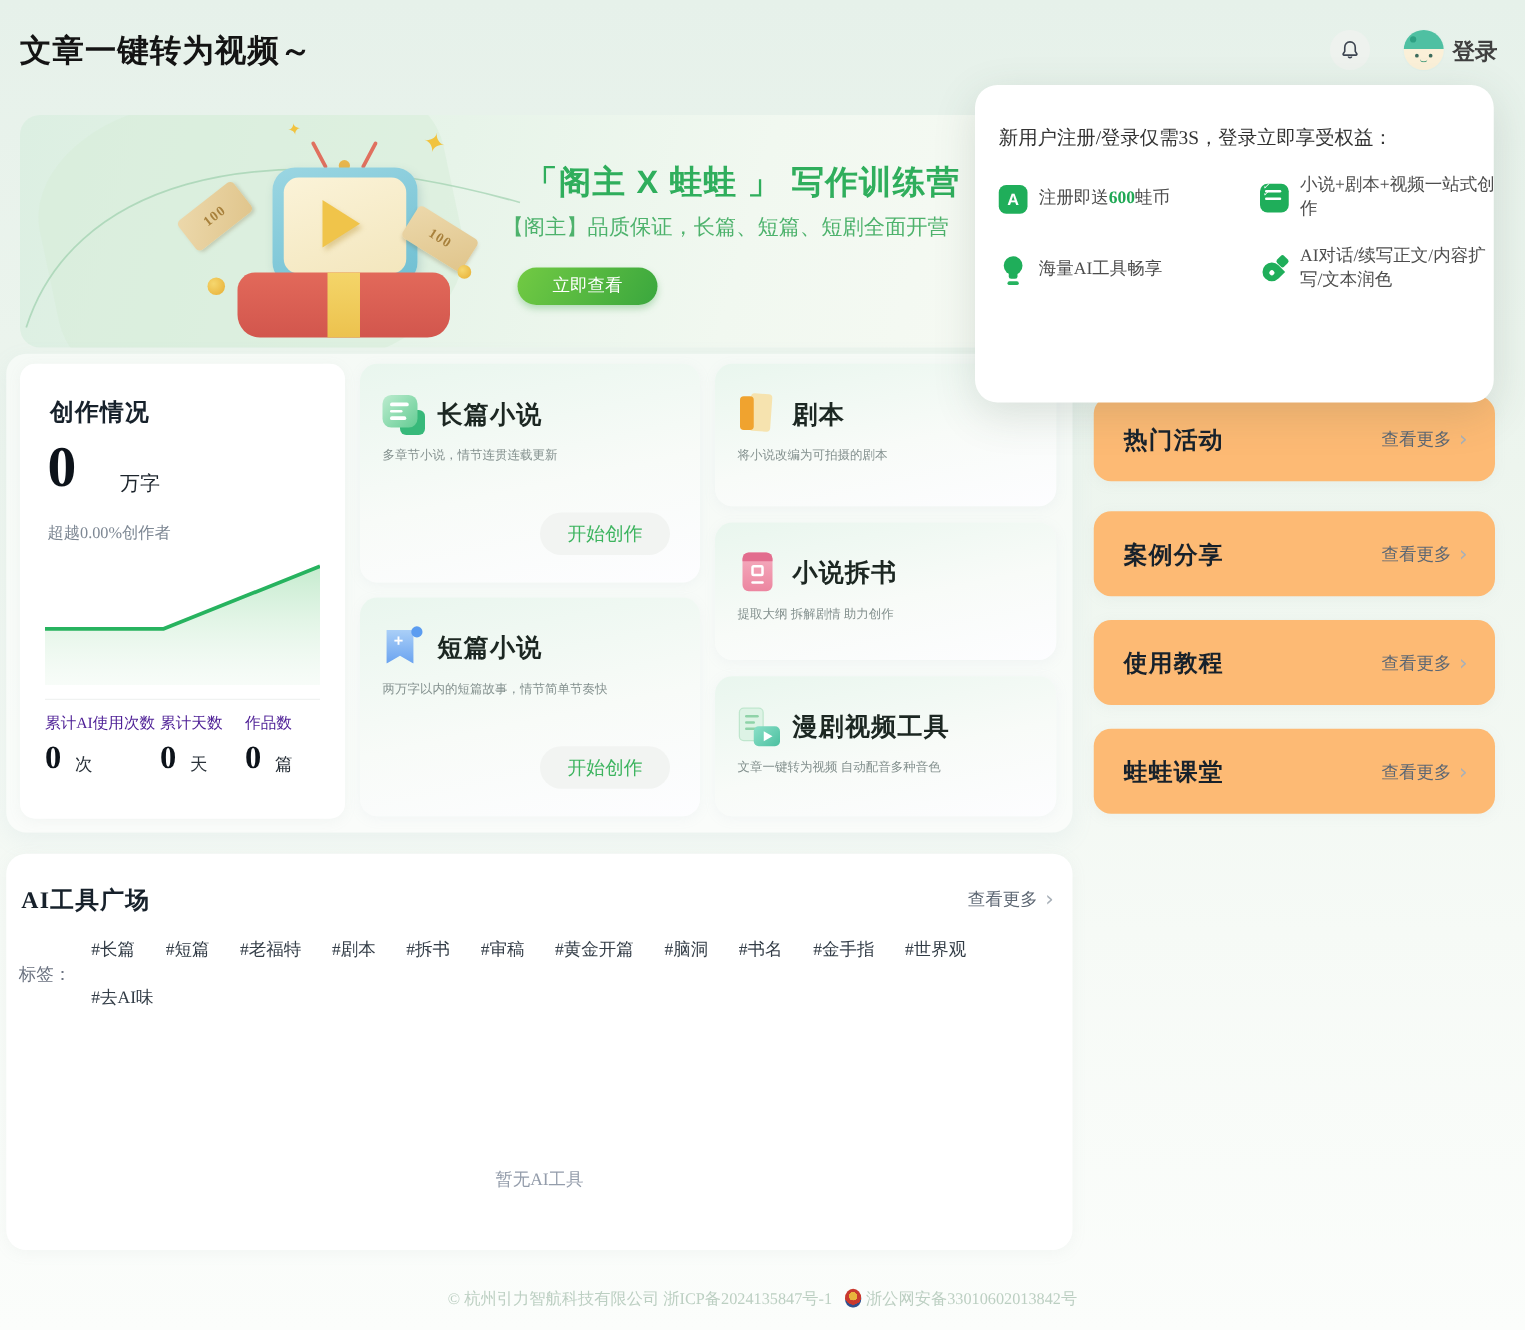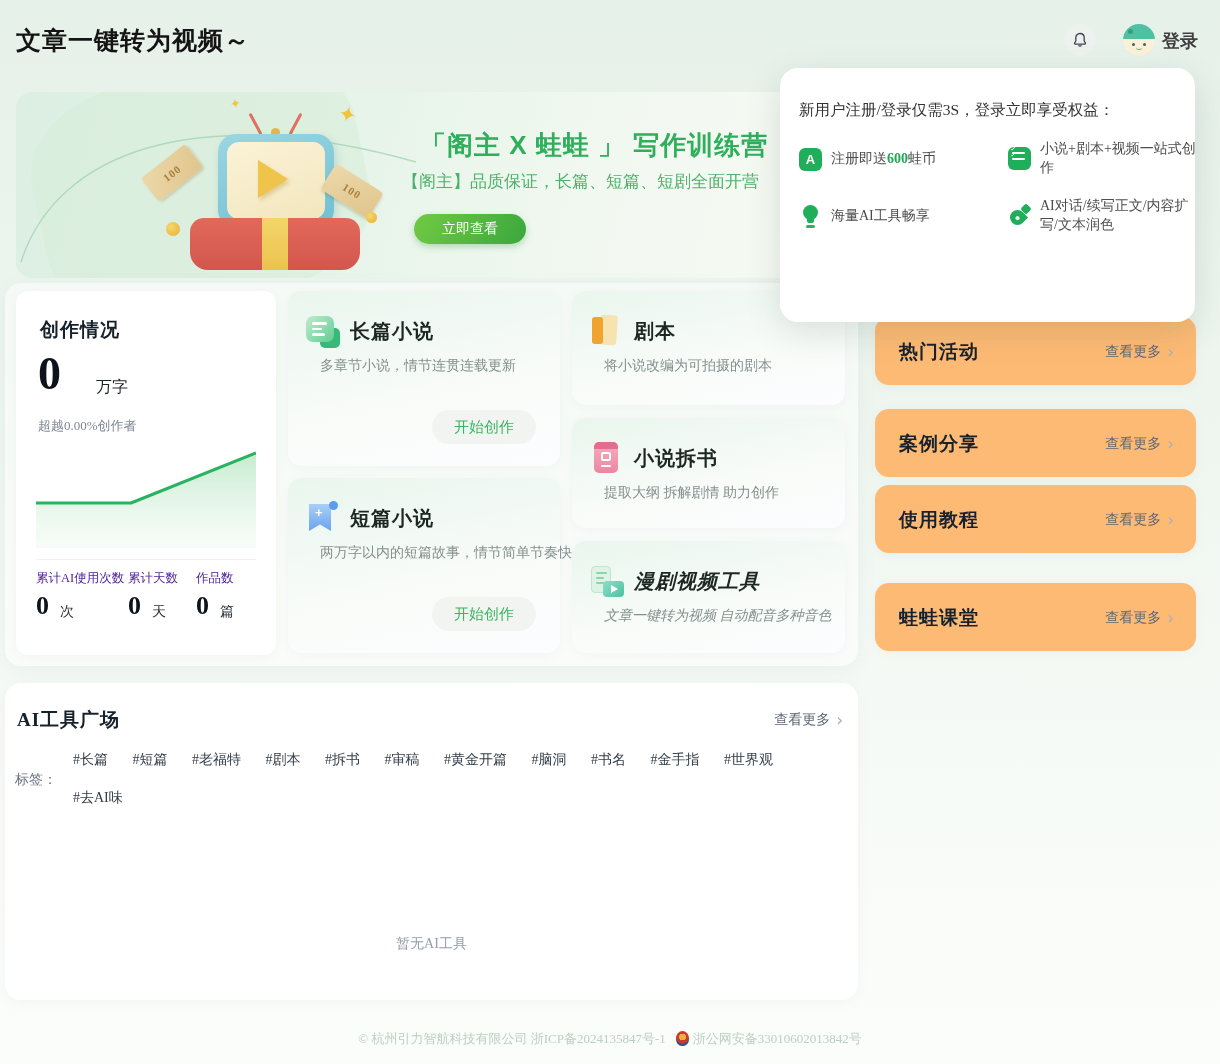--- a/index.html
+++ b/index.html
@@ -65,24 +65,24 @@
   .metric-label { position:absolute; top:279px; font-size:12.5px; color:#4c1d95; white-space:nowrap; }
   .metric-val { position:absolute; top:300px; font-size:26px; font-weight:bold; color:#0d131a; }
   .metric-unit { position:absolute; top:312px; font-size:14px; color:#2a323a; }
 
   
   .fcard { border-radius:14px; background:linear-gradient(168deg,#e9f6ee 0%,#f8fbf8 55%,#fdfdff 100%); box-shadow:0 2px 10px rgba(150,170,190,.08); }
   .fc1 { left:288px; top:291px; width:272px; height:175px; }
   .fc2 { left:288px; top:478px; width:272px; height:175px; }
   .fc3 { left:572px; top:291px; width:273px; height:114px; }
   .fc4 { left:572px; top:418px; width:273px; height:110px; }
-  .fc5 { left:572px; top:541px; width:273px; height:112px;font-style:italic; }
+  .fc5 { left:572px; top:541px; width:273px; height:112px; }
   .fcard .ico { position:absolute; left:18px; top:23px; width:34px; height:34px; }
   .fcard .ft { position:absolute; left:62px; top:27px; font-size:20px; font-weight:bold; color:#1c2722; letter-spacing:1px; }
-  .fcard .fd { position:absolute; left:32px; top:66px; font-size:14px; color:#83908e; white-space:nowrap;text-align:center; }
+  .fcard .fd { position:absolute; left:18px; top:66px; font-size:10px; color:#83908e; white-space:nowrap;text-align:center; }
   .start-btn { position:absolute; right:24px; bottom:22px; height:34px; padding:0 22px; border:none; border-radius:17px; background:#f2f4f2; color:#3db45f; font-size:15px; font-family:inherit; cursor:pointer; }
 
   
   .icon-long .back { position:absolute; right:0; bottom:0; width:20px; height:20px; background:#37b97a; border-radius:5px; }
   .icon-long .front { position:absolute; left:0; top:2px; width:28px; height:26px; background:linear-gradient(135deg,#bdeccf,#63cc93); border-radius:7px; padding:6px 0 0 6px; }
   .icon-long .front i { display:block; height:2.5px; background:#fff; border-radius:2px; margin-bottom:3px; }
   .icon-long .front i:nth-child(1){width:15px;} .icon-long .front i:nth-child(2){width:10px;} .icon-long .front i:nth-child(3){width:13px;}
   .icon-short .bm { position:absolute; left:3px; top:3px; width:22px; height:27px; background:linear-gradient(180deg,#aacff7,#6aa3f0); clip-path:polygon(0 0,100% 0,100% 100%,50% 76%,0 100%); }
   .icon-short .plus { position:absolute; left:9px; top:4px; color:#fff; font-size:13px; font-weight:bold; font-family:"Liberation Sans",sans-serif; }
   .icon-short .dot { position:absolute; right:2px; top:0; width:9px; height:9px; border-radius:50%; background:#5b9cf0; }
@@ -93,21 +93,21 @@
   .icon-split .win { position:absolute; left:11px; top:11px; width:10px; height:9px; border:2px solid #fff; border-radius:2px; }
   .icon-split .ln { position:absolute; left:11px; top:24px; width:10px; height:2px; background:#fff; border-radius:1px; }
   .icon-video .doc { position:absolute; left:1px; top:2px; width:20px; height:27px; background:#ddf3e5; border:1px solid #bfe6cd; border-radius:4px; padding:5px 0 0 4px; }
   .icon-video .doc i { display:block; height:2px; background:#8fd3a8; border-radius:1px; margin-bottom:3px; }
   .icon-video .doc i:nth-child(1){width:11px;} .icon-video .doc i:nth-child(2){width:8px;} .icon-video .doc i:nth-child(3){width:10px;}
   .icon-video .vid { position:absolute; right:0; bottom:1px; width:21px; height:16px; border-radius:4px; background:linear-gradient(135deg,#8be0c8,#4cc0a0); }
   .icon-video .vid::before { content:""; position:absolute; left:8px; top:4px; border-left:7px solid #fff; border-top:4px solid transparent; border-bottom:4px solid transparent; }
 
   
   .sb-card { left:875px; width:321px; height:68px; background:#fdba74; border-radius:14px; box-shadow:0 2px 10px rgba(150,170,160,.08);margin-top:34px; }
-  .sb0 { top:283px; } .sb1 { top:375px; } .sb2 { top:451px; } .sb3 { top:549px; }
+  .sb0 { top:283px; } .sb1 { top:375px; } .sb2 { top:462px; } .sb3 { top:549px; }
   .sb-title { position:absolute; left:24px; top:22px; font-size:19px; font-weight:bold; color:#17212b; letter-spacing:1px; }
   .sb-more { position:absolute; right:22px; top:26px; font-size:14px; color:#5d6773; cursor:pointer; display:flex; align-items:center; gap:6px; }
   .chev { color:#a8b0b8; font-size:17px; line-height:1; font-family:"DejaVu Sans",sans-serif; }
   .chev::before { content:"›"; }
 
   
   .popup { left:780px; top:68px; width:415px; height:254px; background:#fff; border-radius:18px; box-shadow:0 10px 34px rgba(60,90,75,.16); z-index:50; }
   .popup-title { position:absolute; left:19px; top:32px; font-size:15.5px; color:#333; }
   .benefit { position:absolute; display:flex; align-items:center; gap:9px; }
   .b0 { left:19px; top:80px; } .b1 { left:228px; top:72px; } .b2 { left:19px; top:137px; } .b3 { left:228px; top:129px; }

